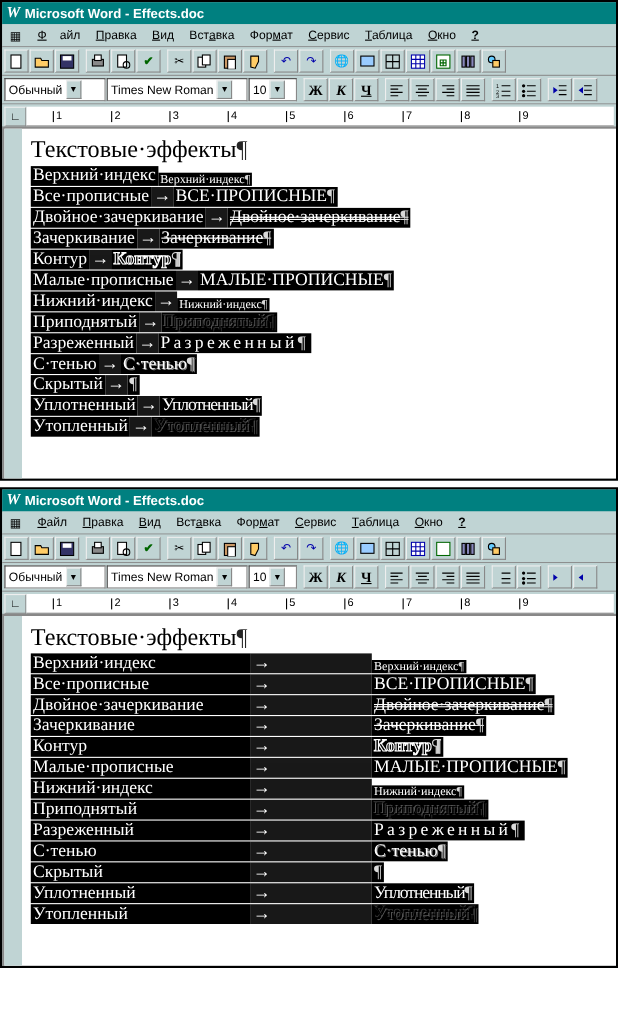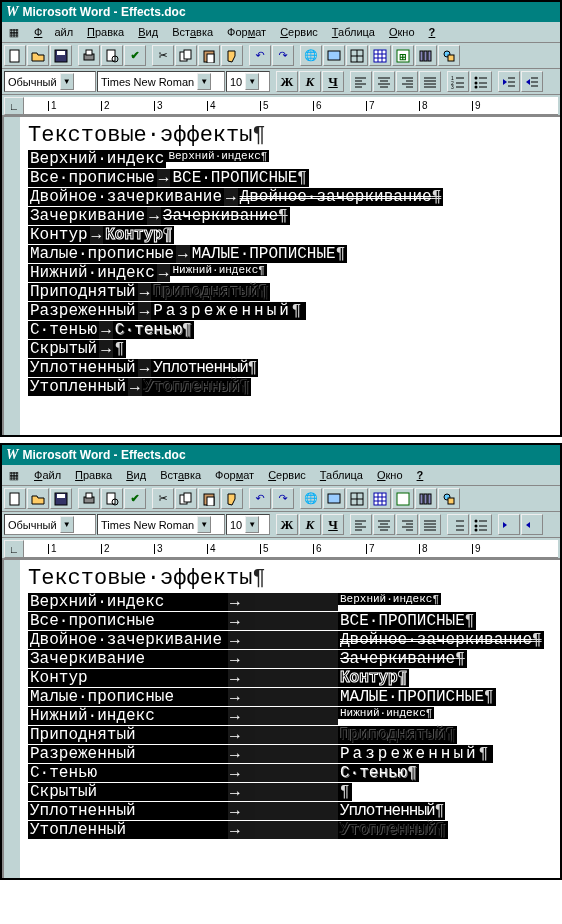--- a/index.html
+++ b/index.html
@@ -122,32 +122,32 @@
     background: #888;
     padding: 2px 0 0 2px;
     height: 320px;
     overflow: hidden;
     position: relative;
   }
   .page {
     background: #fff;
     border-left: 16px solid #c0d4d4;
     padding: 6px 10px 21px 8px;
-    font-family: Liberation Mono, monospace;
+    font-family: Liberation Serif, serif;
     font-size: 16px;
     min-height: 100%;
   }
   .doc-title {
     font-size: 22px;
     margin-bottom: 2px;
   }
   .row {
     display: flex;
     margin-bottom: 1px;
-    align-items: flex-start;
+    align-items: flex-end;
   }
   .inv {
     background: #000;
     color: #fff;
     padding: 0 2px;
   }
   .strike2 { text-decoration: line-through; text-decoration-style: double; }
   .strike1 { text-decoration: line-through; }
   .outline {
     -webkit-text-stroke: 1px #fff;

